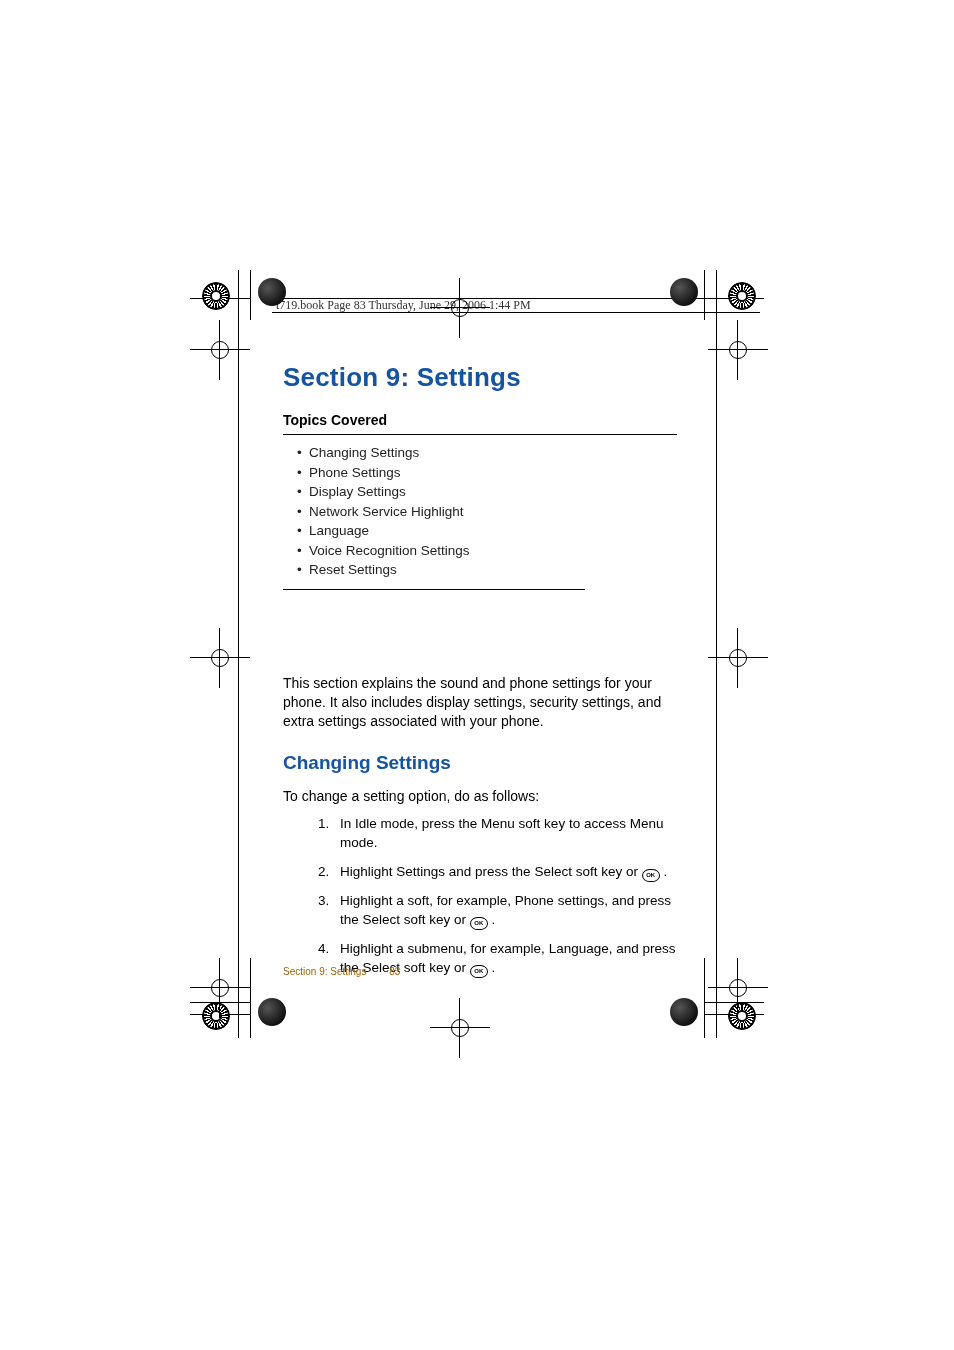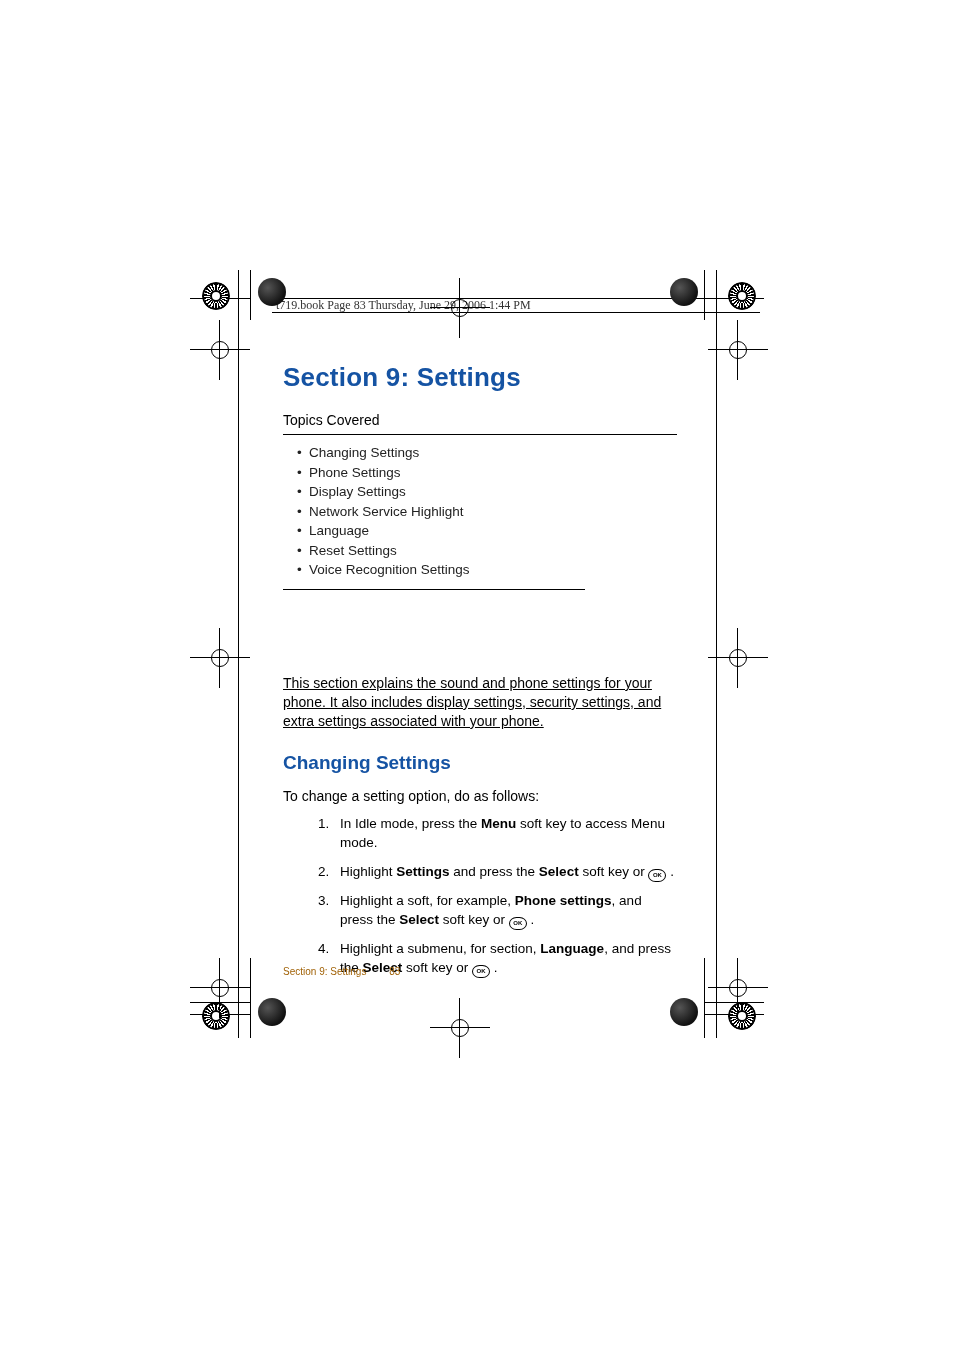--- a/index.html
+++ b/index.html
@@ -42,21 +42,21 @@
     letter-spacing: 0.2px;
   }
   .topics-block {
     position: absolute;
     left: 283px;
     top: 412px;
     width: 394px;
   }
   .topics-heading {
     font-size: 14px;
-    font-weight: 400;
+    font-weight: 700;
     color: #000;
     margin-bottom: 6px;
     font-stretch: condensed;
   }
   .topics-rule {
     border: none;
     border-top: 1.3px solid #000;
     margin: 4px 0 10px 0;
     width: 394px;
   }
@@ -87,21 +87,20 @@
   }
   .intro-text {
     position: absolute;
     left: 283px;
     top: 674px;
     width: 394px;
     font-size: 14px;
     line-height: 1.35;
     font-stretch: condensed;
     color: #000;
-    text-decoration: underline;
   }
   .subheading {
     position: absolute;
     left: 283px;
     top: 752px;
     font-size: 19px;
     font-weight: 700;
     color: #1553a3;
   }
   .change-intro {
@@ -132,21 +131,21 @@
     padding-left: 22px;
     margin-bottom: 10px;
     line-height: 1.4;
   }
   .steps li::before {
     content: counter(step) ".";
     position: absolute;
     left: 0;
     top: 0;
   }
-  .steps b { font-weight: 700; }
+  .steps b { font-weight: 400; }
   .ok-icon {
     display: inline-block;
     width: 16px;
     height: 11px;
     border: 1px solid #000;
     border-radius: 50%/60%;
     font-size: 6px;
     font-weight: 700;
     line-height: 11px;
     text-align: center;
@@ -227,22 +226,22 @@
 
 <div class="topics-block">
   <div class="topics-heading">Topics Covered</div>
   <hr class="topics-rule">
   <ul class="topics-list">
     <li>Changing Settings</li>
     <li>Phone Settings</li>
     <li>Display Settings</li>
     <li>Network Service Highlight</li>
     <li>Language</li>
+    <li>Voice Recognition Settings</li>
     <li>Reset Settings</li>
-    <li>Voice Recognition Settings</li>
   </ul>
   <hr class="bottom-rule">
 </div>
 
 <div class="intro-text">This section explains the sound and phone settings for your phone. It also includes display settings, security settings, and extra settings associated with your phone.</div>
 
 <div class="subheading">Changing Settings</div>
 
 <div class="change-intro">To change a setting option, do as follows:</div>
 
@@ -253,21 +252,21 @@
     </li>
     <li>
       <span>Highlight </span><b>Settings</b><span> and press the </span><b>Select</b><span> soft key or </span>
       <span class="ok-icon">OK</span><span> .</span>
     </li>
     <li>
       <span>Highlight a soft, for example, </span><b>Phone settings</b><span>, and press the </span><b>Select</b><span> soft key or </span>
       <span class="ok-icon">OK</span><span> .</span>
     </li>
     <li>
-      <span>Highlight a submenu, for section, </span><b>Language</b><span>, and press the </span><b>Select</b><span> soft key or </span>
+      <span>Highlight a submenu, for example, </span><b>Language</b><span>, and press the </span><b>Select</b><span> soft key or </span>
       <span class="ok-icon">OK</span><span> .</span>
     </li>
   </ol>
 </div>
 
 <div class="footer">
   <span>Section 9: Settings</span>
   <span class="pgnum">83</span>
 </div>
 

